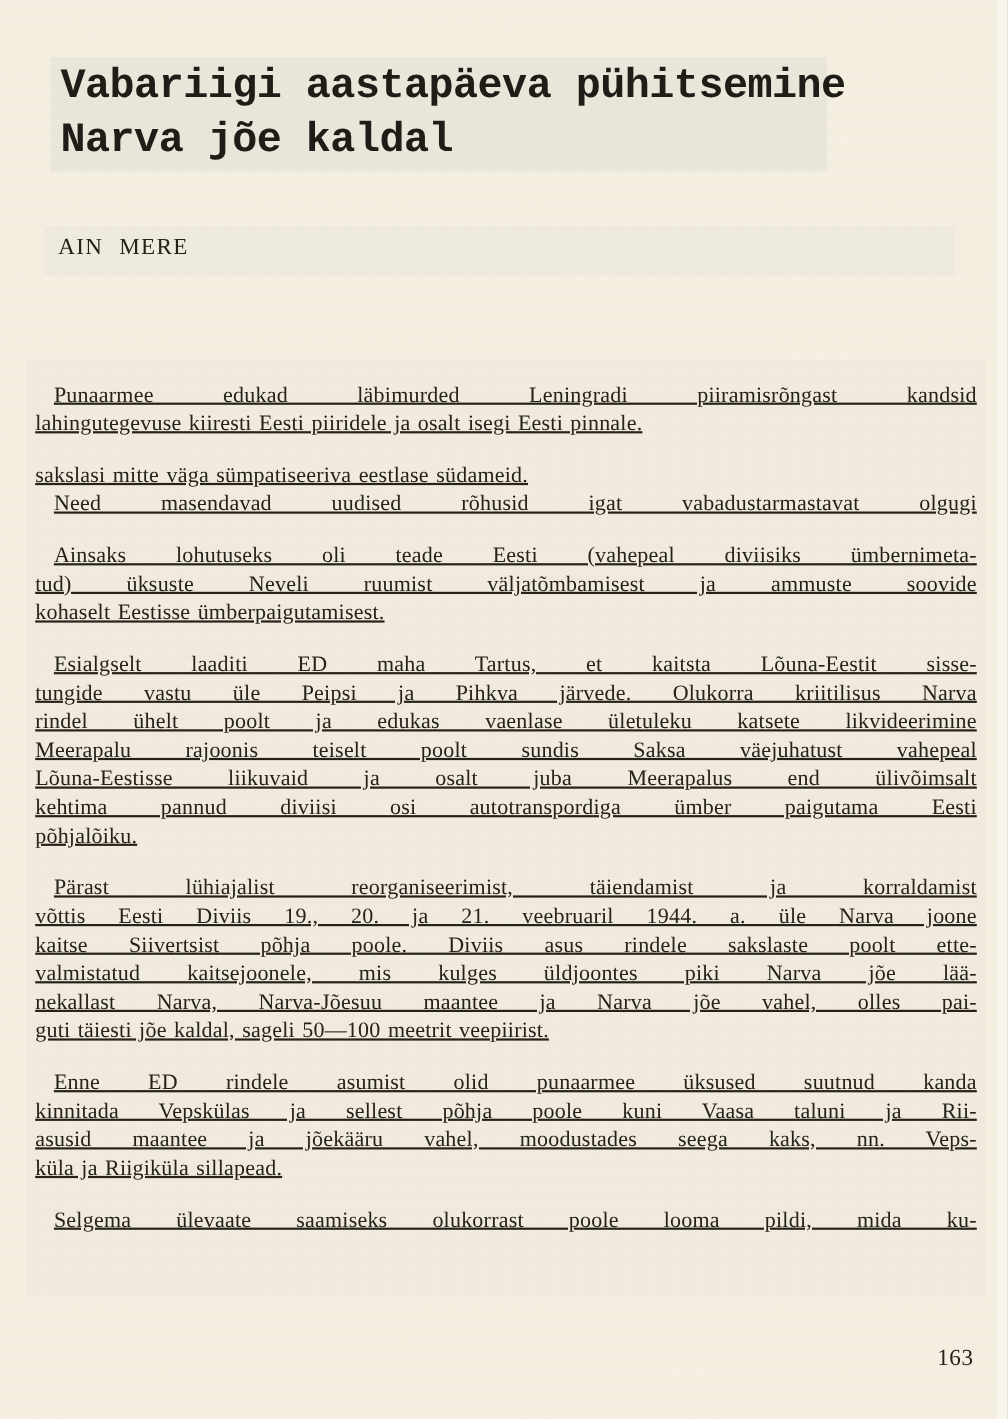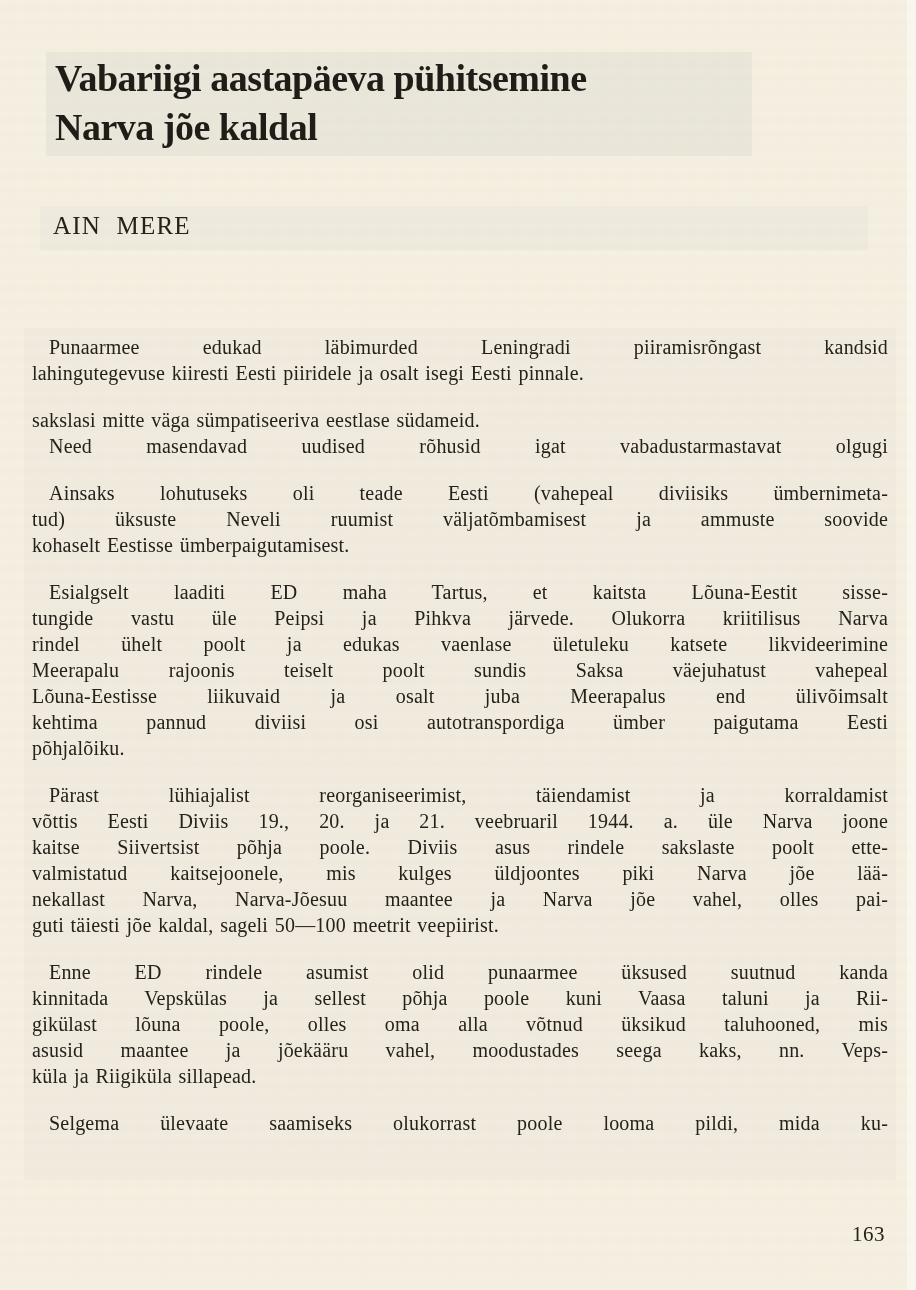--- a/index.html
+++ b/index.html
@@ -27,46 +27,46 @@
   }
   .shade-title   { left: 46px; top: 52px;  width: 706px; height: 104px; background: rgba(198,200,198,0.22); }
   .shade-author  { left: 40px; top: 206px; width: 828px; height: 44px;  background: rgba(204,206,204,0.14); }
   .shade-body    { left: 24px; top: 328px; width: 872px; height: 852px; background: rgba(206,207,203,0.10); }
   .shade-rightedge { right: 0; top: 0; width: 9px; height: 1290px; background: rgba(255,255,255,0.45); }
 
   .title {
     position: absolute;
     left: 55px;
     top: 54px;
-    font-family: Liberation Serif, serif;
+    font-family: Liberation Mono, monospace;
     font-weight: bold;
     font-size: 38px;
     line-height: 49px;
     letter-spacing: -0.5px;
     color: #201c17;
   }
   .author {
     position: absolute;
     left: 53px;
     top: 212px;
-    font-size: 25px;
+    font-size: 21px;
     letter-spacing: 1.2px;
     word-spacing: 8px;
     color: #262119;
   }
   .article-body {
     position: absolute;
     left: 32px;
     top: 334px;
     width: 856px;
     font-size: 20px;
     line-height: 26px;
     color: #26211a;
   }
-  .para { margin: 0 0 21px 0; }
+  .para { margin: 12px 0 21px 0; text-decoration: underline; }
   .para:last-child { margin-bottom: 0; }
   .line {
     text-align: justify;
     text-align-last: justify;
     letter-spacing: 0.2px;
     word-spacing: 1.5px;
   }
   .line.first { text-indent: 17px; }
   .line.last  { text-align-last: left; }
   .page-number {
@@ -122,21 +122,20 @@
         <div class="line first">Pärast lühiajalist reorganiseerimist, täiendamist ja korraldamist</div>
         <div class="line">võttis Eesti Diviis 19., 20. ja 21. veebruaril 1944. a. üle Narva joone</div>
         <div class="line">kaitse Siivertsist põhja poole. Diviis asus rindele sakslaste poolt ette-</div>
         <div class="line">valmistatud kaitsejoonele, mis kulges üldjoontes piki Narva jõe lää-</div>
         <div class="line">nekallast Narva, Narva-Jõesuu maantee ja Narva jõe vahel, olles pai-</div>
         <div class="line last">guti täiesti jõe kaldal, sageli 50—100 meetrit veepiirist.</div>
       </div>
       <div class="para">
         <div class="line first">Enne ED rindele asumist olid punaarmee üksused suutnud kanda</div>
         <div class="line">kinnitada Vepskülas ja sellest põhja poole kuni Vaasa taluni ja Rii-</div>
-        <div class="line">gikülast lõuna poole, olles oma alla võtnud üksikud taluhooned, mis</div>
         <div class="line">asusid maantee ja jõekääru vahel, moodustades seega kaks, nn. Veps-</div>
         <div class="line last">küla ja Riigiküla sillapead.</div>
       </div>
       <div class="para">
         <div class="line first">Selgema ülevaate saamiseks olukorrast poole looma pildi, mida ku-</div>
       </div>
     </div>
 
   <div class="page-number">163</div>
 

